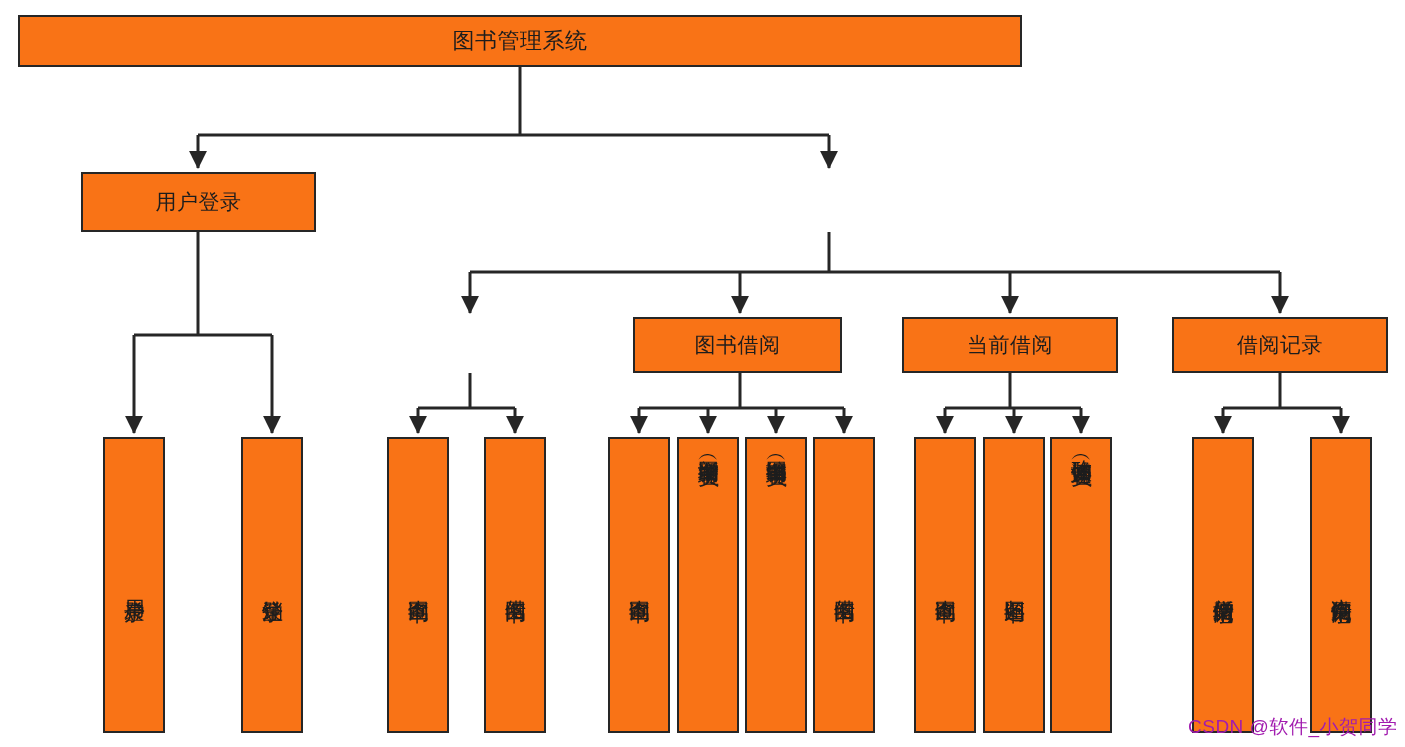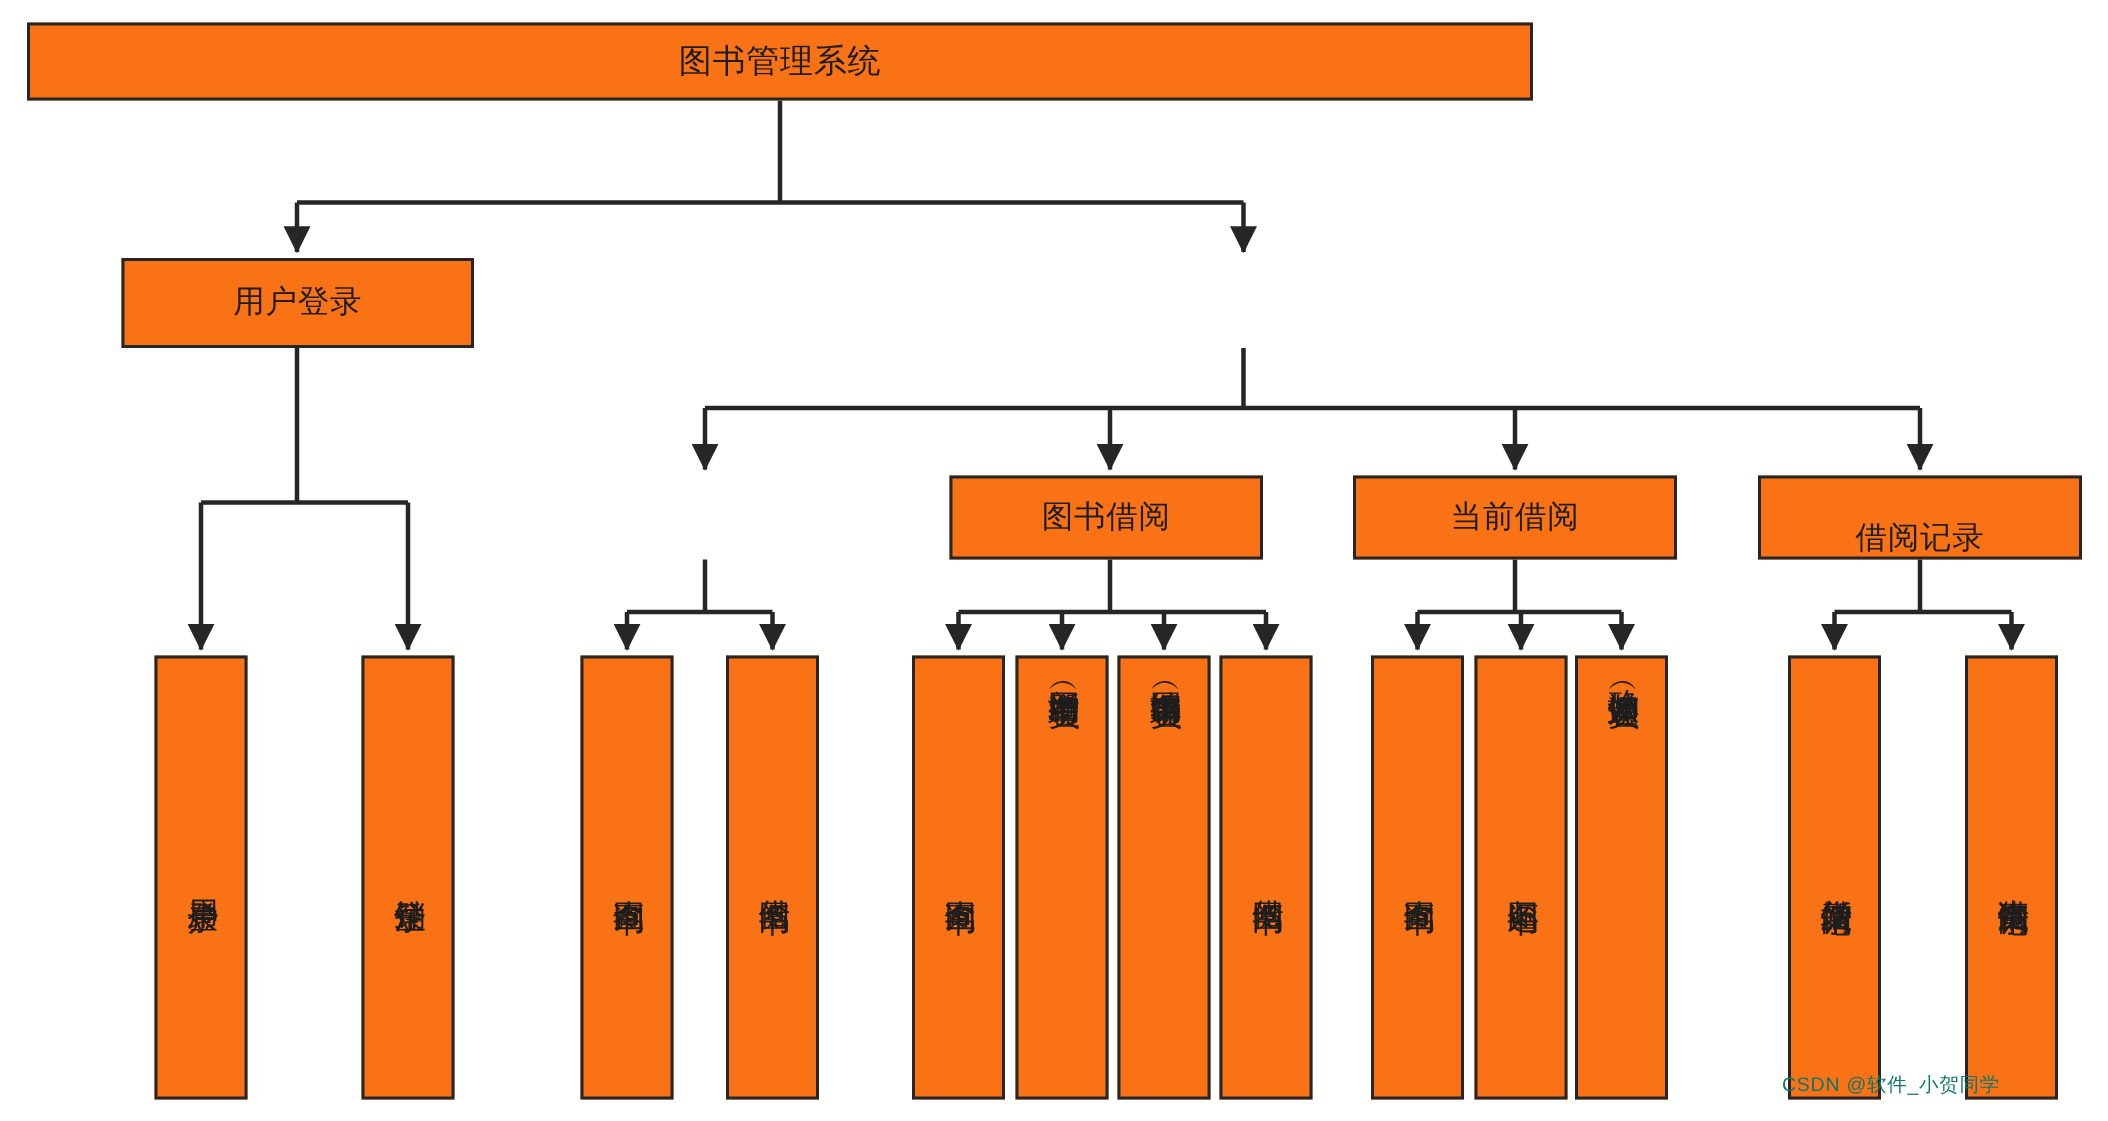--- a/index.html
+++ b/index.html
@@ -67,22 +67,22 @@
     justify-content: center;
   }
   .leaf-top .leaf-inner {
     align-items: flex-start;
     padding-top: 4px;
   }
   .watermark {
     position: absolute;
     left: 1188px;
     top: 714px;
-    font-size: 13px;
-    color: #0f766e;
+    font-size: 19px;
+    color: #a21caf;
     white-space: nowrap;
     letter-spacing: 0.5px;
     font-family: "Liberation Sans", "DejaVu Sans", sans-serif;
   }
 </style>
 </head>
 <body>
 
 <div id="stage">
 
@@ -143,21 +143,21 @@
   <div class="node-box" style="left:81px; top:172px; width:235px; height:60px;">
     <span class="node-label-h">用户登录</span>
   </div>
 
   <div class="node-box" style="left:633px; top:317px; width:209px; height:56px;">
     <span class="node-label-h">图书借阅</span>
   </div>
   <div class="node-box" style="left:902px; top:317px; width:216px; height:56px;">
     <span class="node-label-h">当前借阅</span>
   </div>
-  <div class="node-box" style="left:1172px; top:317px; width:216px; height:56px;align-items:flex-end;">
+  <div class="node-box" style="left:1172px; top:317px; width:216px; height:56px;">
     <span class="node-label-h">借阅记录</span>
   </div>
 
   <div class="node-box node-leaf" style="left:103px; top:437px; width:62px; height:296px;">
     <div class="leaf-inner">
         <span class="node-label-v">用户登录</span>
       </div>
   </div>
   <div class="node-box node-leaf" style="left:241px; top:437px; width:62px; height:296px;">
     <div class="leaf-inner">

